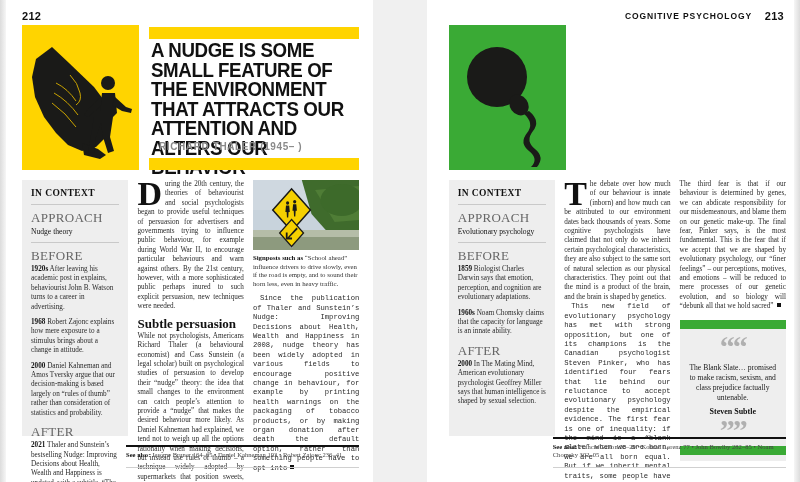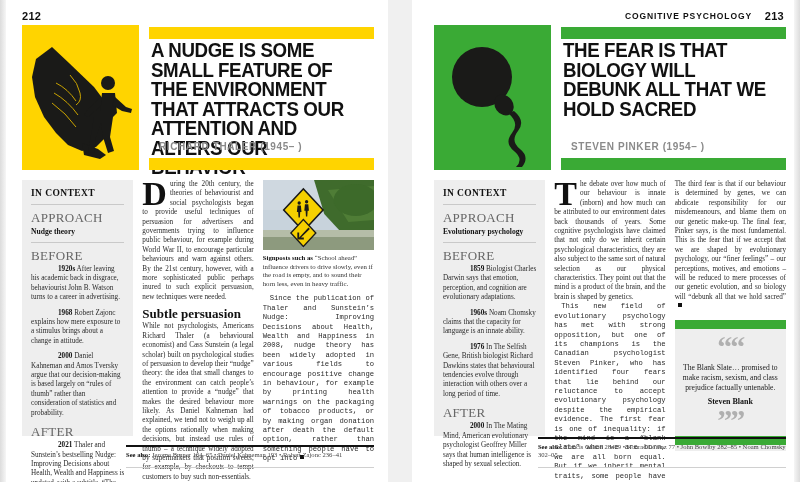--- a/index.html
+++ b/index.html
@@ -1,21 +1,21 @@
 <!DOCTYPE html>
 <html><head>
 <meta charset="utf-8">
 <style>
   html,body{margin:0;padding:0;}
   body{
     width:800px;height:482px;overflow:hidden;
     background:#f0f0f0;
     font-family:"Liberation Serif",serif;
   }
-  .spread{position:relative;width:800px;height:482px;display:flex;}
+  .spread{position:relative;width:800px;height:482px;display:flex;gap:15px;}
   .page{position:relative;background:#ffffff;height:482px;overflow:hidden;}
   .page-left{width:394px;}
   .page-right{width:394px;margin-left:12px;}
   .edge-l{position:absolute;left:0;top:0;width:6px;height:482px;
     background:linear-gradient(to right,#dcdcdc,#f6f6f6);z-index:30;}
   .edge-r{position:absolute;right:0;top:0;width:6px;height:482px;
     background:linear-gradient(to left,#dcdcdc,#f6f6f6);z-index:30;}
   .gutter{width:12px;height:482px;background:#f0f0f0;}
 
   
@@ -47,23 +47,23 @@
     display:flex;gap:9px;}
   .col{flex:1;position:relative;}
 
   
   .ctx{background:#eeeeee;padding:8px 9px 4px 9px;height:100%;
     box-sizing:border-box;}
   .ctx h3{margin:0 0 6px 0;font-family:"Liberation Serif",serif;
     font-weight:bold;font-size:9.5px;letter-spacing:.4px;color:#111;}
   .ctx .rule{height:1px;background:#c9c9c9;margin:0 0 5px 0;}
   .ctx .lbl{font-size:13px;color:#666;letter-spacing:.3px;margin-bottom:1px;}
-  .ctx .sub{font-weight:bold;font-size:7.6px;color:#111;margin-bottom:6px;}
+  .ctx .sub{font-weight:normal;font-size:7.6px;color:#111;margin-bottom:6px;}
   .ctx .item{font-size:7.2px;line-height:9.4px;color:#2a2a2a;margin-bottom:6px;}
-  .ctx .item b{color:#111;margin-left:27px;}
+  .ctx .item b{color:#111;}
 
   
   .body-txt{font-size:7.2px;line-height:9.4px;color:#2a2a2a;text-align:justify;
     hyphens:auto;}
   .body-txt p{margin:0 0 0 0;}
   .body-txt p.ind{text-indent:7px;font-family:Liberation Mono, monospace;}
   .dropcap{float:left;font-family:"Liberation Serif",serif;font-weight:bold;
     font-size:34px;line-height:26px;margin:1px 3px 0 0;color:#111;}
   .subhead{font-weight:bold;font-size:13px;color:#111;margin:7px 0 3px 0;
     line-height:10px;}
@@ -139,21 +139,21 @@
       <div class="col">
         <div class="ctx">
           <h3>IN CONTEXT</h3>
           <div class="rule"></div>
           <div class="lbl">APPROACH</div>
           <div class="sub">Nudge theory</div>
           <div class="rule"></div>
           <div class="lbl">BEFORE</div>
           <div class="item">
             <b>1920s</b>
-            <span>After leaving his academic back in disgrace, behaviourist John B. Watson turns to a career in advertising.</span>
+            <span>After leaving his academic post in explains, behaviourist John B. Watson turns to a career in advertising.</span>
           </div>
           <div class="item">
             <b>1968</b>
             <span>Robert Zajonc explains how mere exposure to a stimulus brings about a change in attitude.</span>
           </div>
           <div class="item">
             <b>2000</b>
             <span>Daniel Kahneman and Amos Tversky argue that our decision-making is based largely on “rules of thumb” rather than consideration of statistics and probability.</span>
           </div>
           <div class="lbl">AFTER</div>
@@ -231,50 +231,40 @@
         <svg viewBox="0 0 117 145" width="117" height="145" preserveAspectRatio="none">
           <rect width="117" height="145" fill="#3aaa35"></rect>
           <g fill="#1a1a18">
             <circle cx="48" cy="52" r="30"></circle>
             <ellipse cx="70" cy="80" rx="9" ry="11" transform="rotate(-35 70 80)"></ellipse>
             <path d="M74 88 Q86 98 78 108 Q70 118 80 126 Q90 134 82 142
                      L88 142 Q96 132 86 124 Q76 116 84 106 Q92 96 80 86 Z"></path>
           </g>
         </svg>
       </div>
-      <div class="hero-text">
-        <div class="bar bar-top" style="background:#3aaa35"></div>
-        <div class="headline">THE FEAR IS THAT BIOLOGY WILL DEBUNK ALL THAT WE HOLD SACRED</div>
-        <div class="byline">STEVEN PINKER (1954– )</div>
-        <div class="bar bar-bot" style="background:#3aaa35"></div>
-      </div>
     </div>
 
     <div class="cols">
 
       <div class="col">
         <div class="ctx">
           <h3>IN CONTEXT</h3>
           <div class="rule"></div>
           <div class="lbl">APPROACH</div>
           <div class="sub">Evolutionary psychology</div>
           <div class="rule"></div>
           <div class="lbl">BEFORE</div>
           <div class="item">
             <b>1859</b>
             <span>Biologist Charles Darwin says that emotion, perception, and cognition are evolutionary adaptations.</span>
           </div>
           <div class="item">
             <b>1960s</b>
             <span>Noam Chomsky claims that the capacity for language is an innate ability.</span>
           </div>
-          <div class="item">
-            <b>1976</b>
-            <span>In The Selfish Gene, British biologist Richard Dawkins states that behavioural tendencies evolve through interaction with others over a long period of time.</span>
-          </div>
           <div class="lbl">AFTER</div>
           <div class="item">
             <b>2000</b>
             <span>In The Mating Mind, American evolutionary psychologist Geoffrey Miller says that human intelligence is shaped by sexual selection.</span>
           </div>
         </div>
       </div>
 
       <div class="col body-txt">
         <p>
@@ -284,21 +274,21 @@
       </div>
 
       <div class="col">
         <div class="body-txt">
           <p><span>The third fear is that if our behaviour is determined by genes, we can abdicate responsibility for our misdemeanours, and blame them on our genetic make-up. The final fear, Pinker says, is the most fundamental. This is the fear that if we accept that we are shaped by evolutionary psychology, our “finer feelings” – our perceptions, motives, and emotions – will be reduced to mere processes of our genetic evolution, and so biology will “debunk all that we hold sacred”</span><span class="endmark"></span></p>
         </div>
         <div class="qbox">
           <div class="qbar" style="background:#3aaa35"></div>
           <div class="qmark">““</div>
           <div class="qtext">The Blank Slate… promised to make racism, sexism, and class prejudice factually untenable.</div>
-          <div class="qattr">Steven Blank</div>
+          <div class="qattr">Steven Subtle</div>
           <div class="qmark close">””</div>
           <div class="qbar" style="background:#3aaa35"></div>
         </div>
       </div>
     </div>
 
     <div class="seealso">
       <div class="thick"></div>
       <div class="txt">
         <b>See also:</b><span> Francis Galton 28–29 • Konrad Lorenz 77 • John Bowlby 282–85 • Noam Chomsky 302–05</span>

